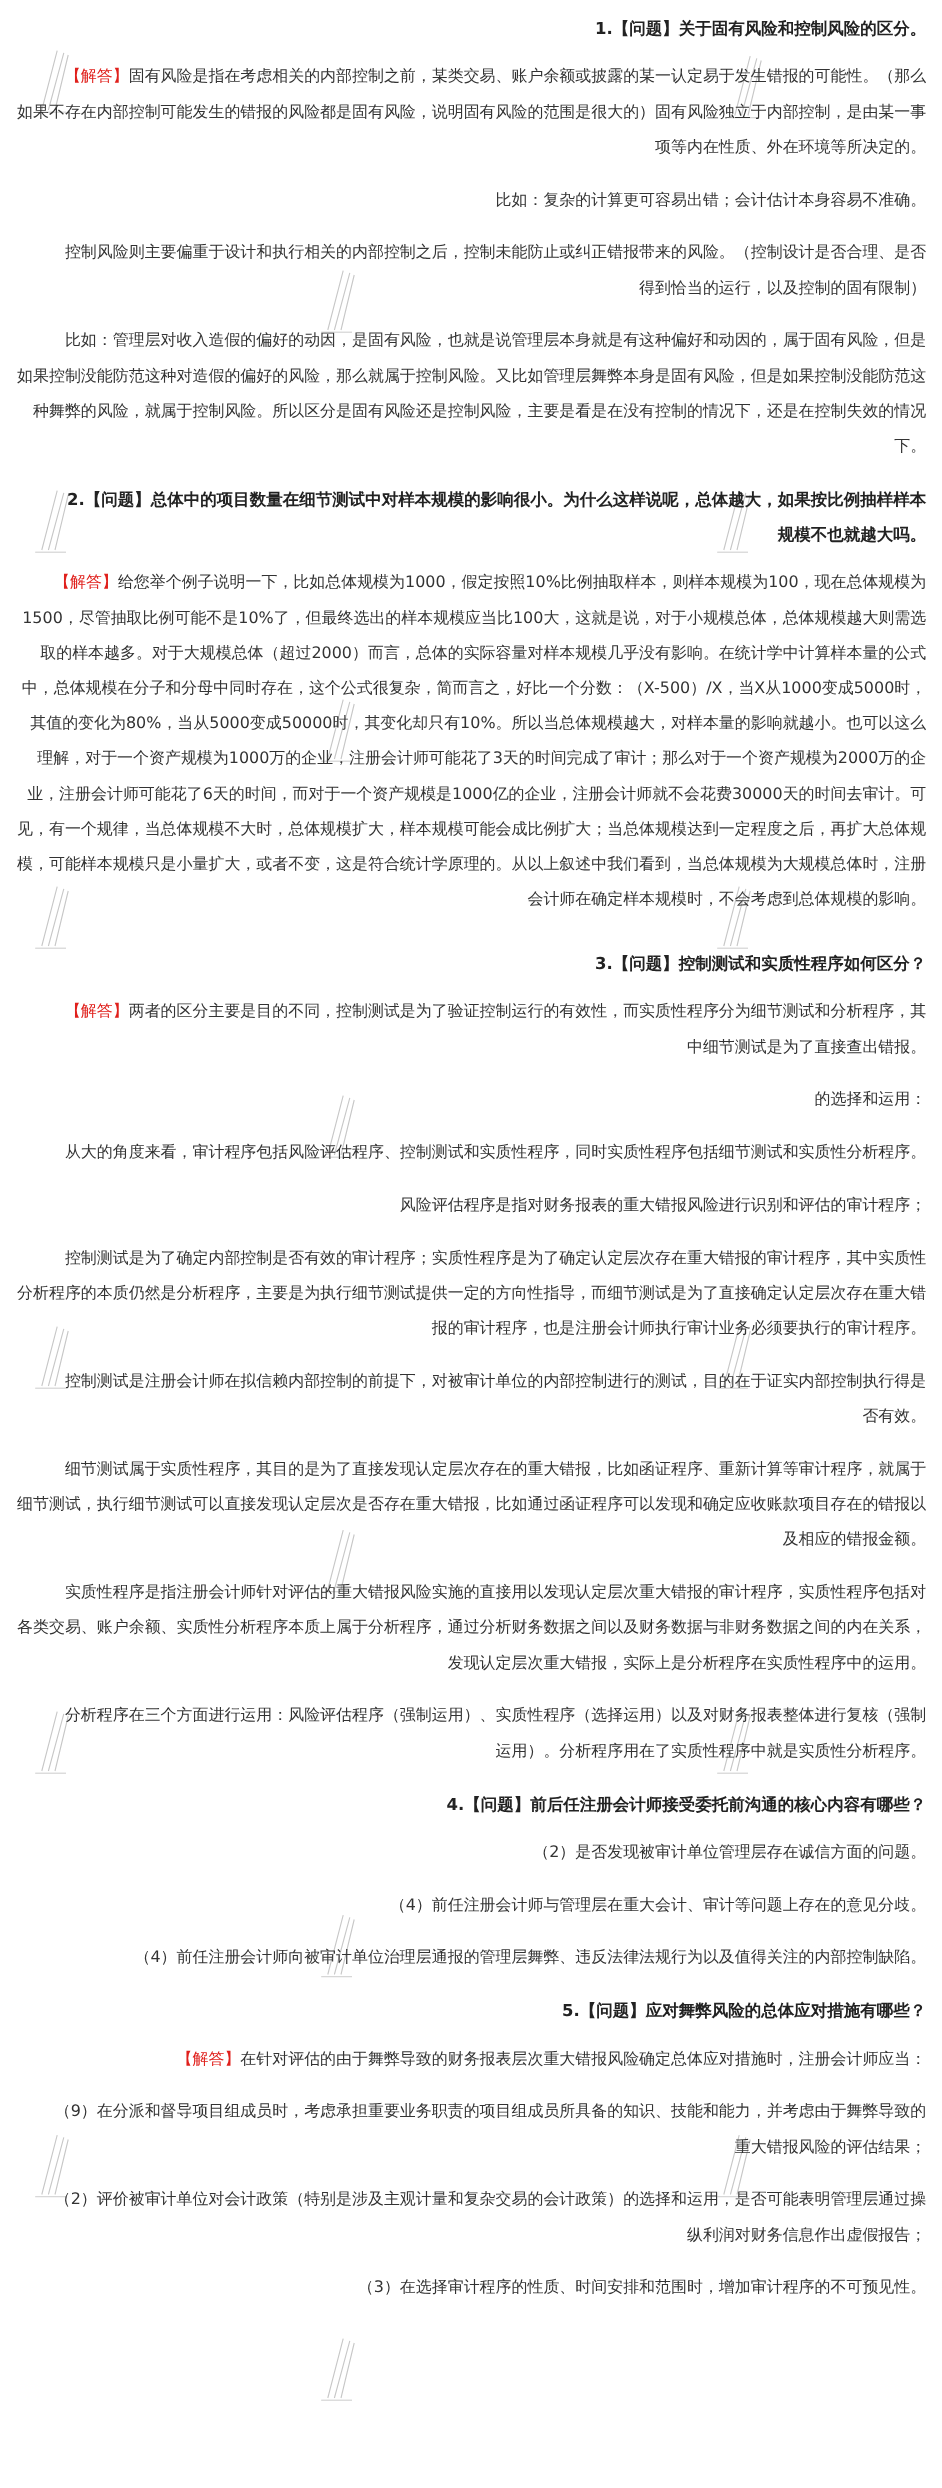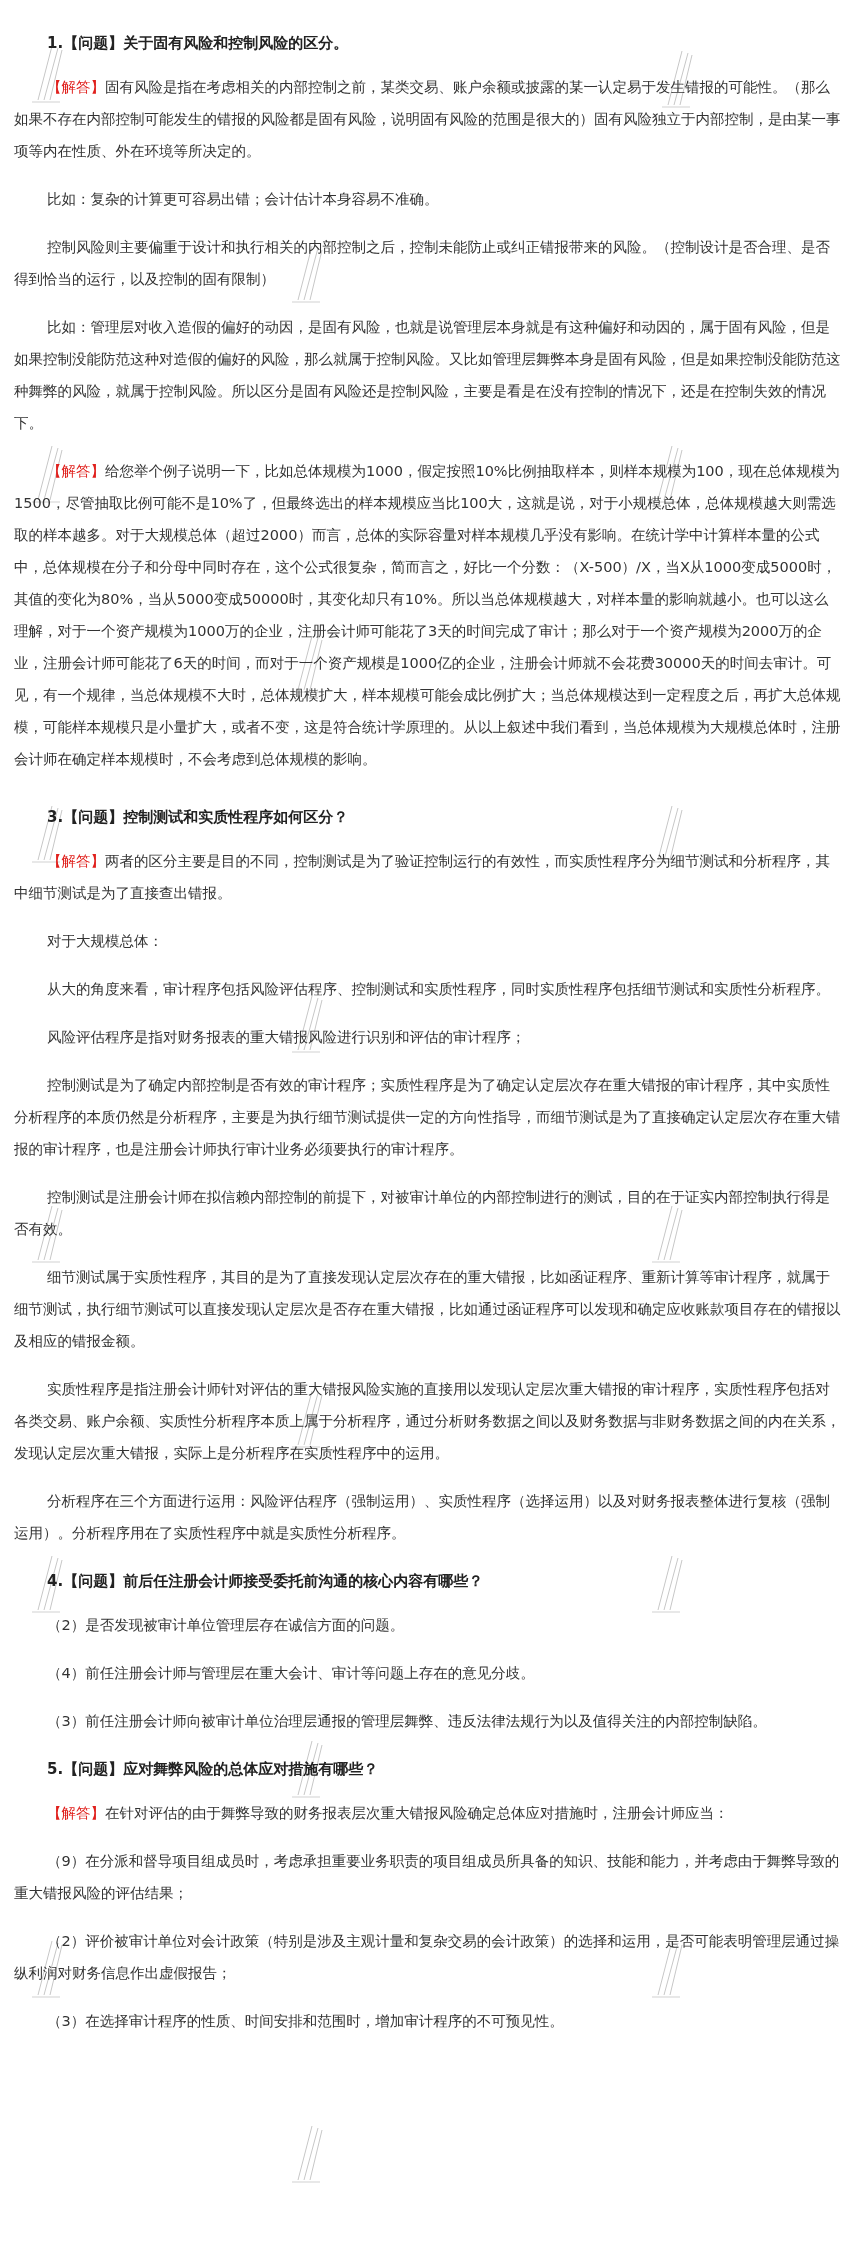--- a/index.html
+++ b/index.html
@@ -5,21 +5,21 @@
   html, body { margin: 0; padding: 0; background: #ffffff; }
   body {
     width: 856px;
     min-height: 2262px;
     position: relative;
     font-family: "DejaVu Sans", "Liberation Sans", sans-serif;
     color: #333333;
     font-size: 14.5px;
     overflow: hidden;
   }
-  .doc { padding: 21px 14px 0 14px; position: relative; z-index: 1; }
+  .doc { padding: 4px 14px 0 14px; position: relative; z-index: 1; text-align: right; }
   .q {
     font-weight: bold;
     font-size: 15px;
     line-height: 32px;
     text-indent: 33px;
     margin: 0;
     padding: 6px 0 6px 0;
     color: #222;
   }
   .p {
@@ -112,42 +112,43 @@
 
   <section>
     <p class="q">1.【问题】关于固有风险和控制风险的区分。</p>
     <p class="p"><span class="tag">【解答】</span><span>固有风险是指在考虑相关的内部控制之前，某类交易、账户余额或披露的某一认定易于发生错报的可能性。（那么如果不存在内部控制可能发生的错报的风险都是固有风险，说明固有风险的范围是很大的）固有风险独立于内部控制，是由某一事项等内在性质、外在环境等所决定的。</span></p>
     <p class="p">比如：复杂的计算更可容易出错；会计估计本身容易不准确。</p>
     <p class="p">控制风险则主要偏重于设计和执行相关的内部控制之后，控制未能防止或纠正错报带来的风险。（控制设计是否合理、是否得到恰当的运行，以及控制的固有限制）</p>
     <p class="p">比如：管理层对收入造假的偏好的动因，是固有风险，也就是说管理层本身就是有这种偏好和动因的，属于固有风险，但是如果控制没能防范这种对造假的偏好的风险，那么就属于控制风险。又比如管理层舞弊本身是固有风险，但是如果控制没能防范这种舞弊的风险，就属于控制风险。所以区分是固有风险还是控制风险，主要是看是在没有控制的情况下，还是在控制失效的情况下。</p>
   </section>
 
   <section>
+    <p class="q">2.【问题】总体中的项目数量在细节测试中对样本规模的影响很小。为什么这样说呢，总体越大，如果按比例抽样样本规模不也就越大吗。</p>
     <p class="p"><span class="tag">【解答】</span><span>给您举个例子说明一下，比如总体规模为1000，假定按照10%比例抽取样本，则样本规模为100，现在总体规模为1500，尽管抽取比例可能不是10%了，但最终选出的样本规模应当比100大，这就是说，对于小规模总体，总体规模越大则需选取的样本越多。对于大规模总体（超过2000）而言，总体的实际容量对样本规模几乎没有影响。在统计学中计算样本量的公式中，总体规模在分子和分母中同时存在，这个公式很复杂，简而言之，好比一个分数：（X-500）/X，当X从1000变成5000时，其值的变化为80%，当从5000变成50000时，其变化却只有10%。所以当总体规模越大，对样本量的影响就越小。也可以这么理解，对于一个资产规模为1000万的企业，注册会计师可能花了3天的时间完成了审计；那么对于一个资产规模为2000万的企业，注册会计师可能花了6天的时间，而对于一个资产规模是1000亿的企业，注册会计师就不会花费30000天的时间去审计。可见，有一个规律，当总体规模不大时，总体规模扩大，样本规模可能会成比例扩大；当总体规模达到一定程度之后，再扩大总体规模，可能样本规模只是小量扩大，或者不变，这是符合统计学原理的。从以上叙述中我们看到，当总体规模为大规模总体时，注册会计师在确定样本规模时，不会考虑到总体规模的影响。</span></p>
     <div class="gap-sm"></div>
   </section>
 
   <section>
     <p class="q">3.【问题】控制测试和实质性程序如何区分？</p>
     <p class="p"><span class="tag">【解答】</span><span>两者的区分主要是目的不同，控制测试是为了验证控制运行的有效性，而实质性程序分为细节测试和分析程序，其中细节测试是为了直接查出错报。</span></p>
-    <p class="p">对于大规模总体：</p>
+    <p class="p">的选择和运用：</p>
     <p class="p">从大的角度来看，审计程序包括风险评估程序、控制测试和实质性程序，同时实质性程序包括细节测试和实质性分析程序。</p>
     <p class="p">风险评估程序是指对财务报表的重大错报风险进行识别和评估的审计程序；</p>
     <p class="p">控制测试是为了确定内部控制是否有效的审计程序；实质性程序是为了确定认定层次存在重大错报的审计程序，其中实质性分析程序的本质仍然是分析程序，主要是为执行细节测试提供一定的方向性指导，而细节测试是为了直接确定认定层次存在重大错报的审计程序，也是注册会计师执行审计业务必须要执行的审计程序。</p>
     <p class="p">控制测试是注册会计师在拟信赖内部控制的前提下，对被审计单位的内部控制进行的测试，目的在于证实内部控制执行得是否有效。</p>
     <p class="p">细节测试属于实质性程序，其目的是为了直接发现认定层次存在的重大错报，比如函证程序、重新计算等审计程序，就属于细节测试，执行细节测试可以直接发现认定层次是否存在重大错报，比如通过函证程序可以发现和确定应收账款项目存在的错报以及相应的错报金额。</p>
     <p class="p">实质性程序是指注册会计师针对评估的重大错报风险实施的直接用以发现认定层次重大错报的审计程序，实质性程序包括对各类交易、账户余额、实质性分析程序本质上属于分析程序，通过分析财务数据之间以及财务数据与非财务数据之间的内在关系，发现认定层次重大错报，实际上是分析程序在实质性程序中的运用。</p>
     <p class="p">分析程序在三个方面进行运用：风险评估程序（强制运用）、实质性程序（选择运用）以及对财务报表整体进行复核（强制运用）。分析程序用在了实质性程序中就是实质性分析程序。</p>
   </section>
 
   <section>
     <p class="q">4.【问题】前后任注册会计师接受委托前沟通的核心内容有哪些？</p>
     <p class="p">（2）是否发现被审计单位管理层存在诚信方面的问题。</p>
     <p class="p">（4）前任注册会计师与管理层在重大会计、审计等问题上存在的意见分歧。</p>
-    <p class="p">（3）前任注册会计师向被审计单位治理层通报的管理层舞弊、违反法律法规行为以及值得关注的内部控制缺陷。</p>
+    <p class="p">（4）前任注册会计师向被审计单位治理层通报的管理层舞弊、违反法律法规行为以及值得关注的内部控制缺陷。</p>
   </section>
 
   <section>
     <p class="q">5.【问题】应对舞弊风险的总体应对措施有哪些？</p>
     <p class="p"><span class="tag">【解答】</span><span>在针对评估的由于舞弊导致的财务报表层次重大错报风险确定总体应对措施时，注册会计师应当：</span></p>
     <p class="p">（9）在分派和督导项目组成员时，考虑承担重要业务职责的项目组成员所具备的知识、技能和能力，并考虑由于舞弊导致的重大错报风险的评估结果；</p>
     <p class="p">（2）评价被审计单位对会计政策（特别是涉及主观计量和复杂交易的会计政策）的选择和运用，是否可能表明管理层通过操纵利润对财务信息作出虚假报告；</p>
     <p class="p">（3）在选择审计程序的性质、时间安排和范围时，增加审计程序的不可预见性。</p>
   </section>
 

